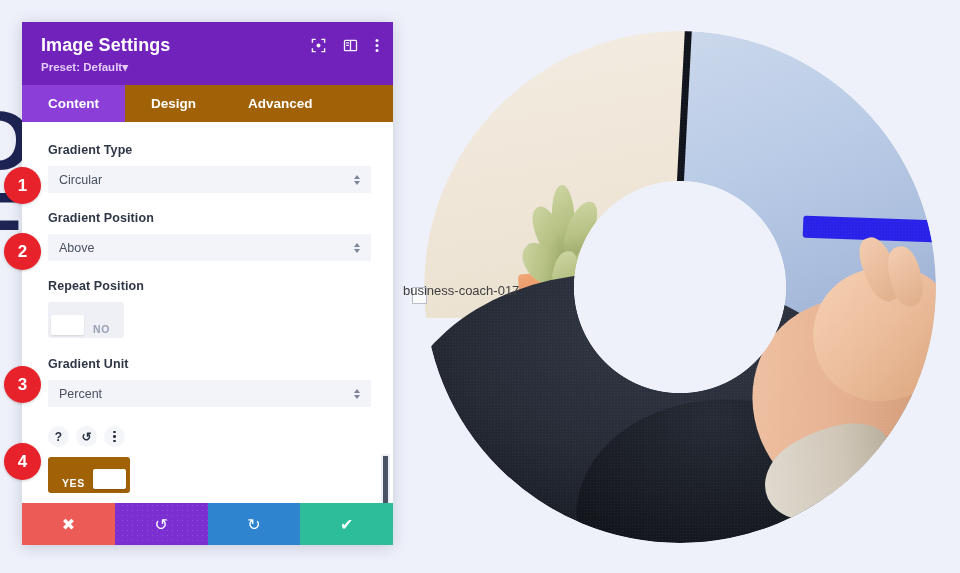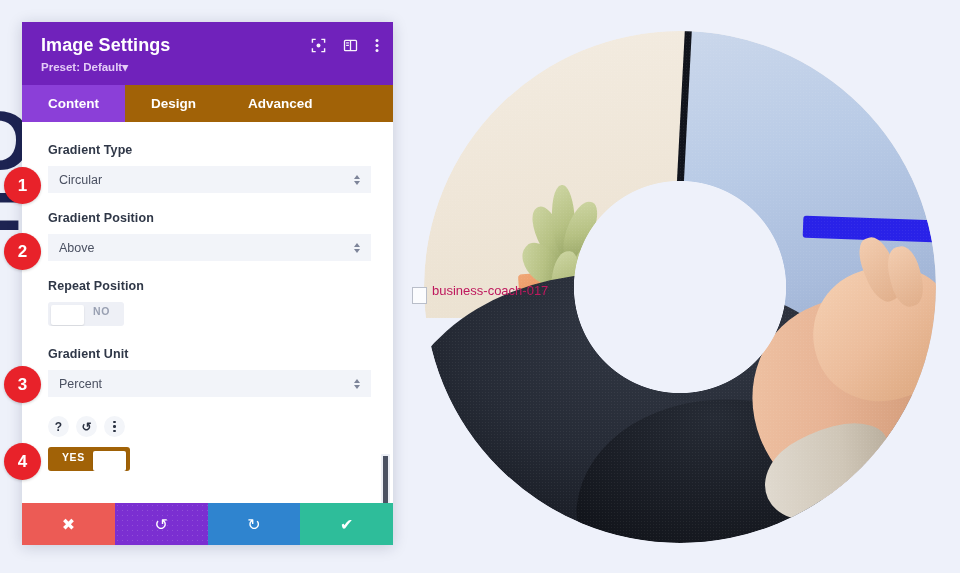--- a/index.html
+++ b/index.html
@@ -129,22 +129,22 @@
     pointer-events: none;
   }
 
   
   .alt-box {
     position: absolute; left: 412px; top: 287px;
     width: 15px; height: 17px;
     border: 1px solid #b9bec9; background: #fbfcfe;
   }
   .alt-text {
-    position: absolute; left: 432px; top: 283px;
-    font-size: 13px; color: #be185d; white-space: nowrap;
+    position: absolute; left: 403px; top: 283px;
+    font-size: 13px; color: #404040; white-space: nowrap;
   }
 
   
   .panel {
     position: absolute; left: 22px; top: 22px;
     width: 371px; height: 523px;
     background: #fff;
     box-shadow: 0 2px 14px rgba(20,25,60,.18);
     display: flex; flex-direction: column;
     overflow: hidden;
@@ -178,21 +178,21 @@
   }
   .select .caret {
     position:absolute; right: 11px; top: 50%; transform: translateY(-50%);
     display:flex; flex-direction:column; gap:2px;
   }
   .caret i { display:block; width:0;height:0; border-left:3.5px solid transparent; border-right:3.5px solid transparent; }
   .caret i.up { border-bottom: 4px solid #7d8499; }
   .caret i.dn { border-top: 4px solid #7d8499; }
 
   .toggle {
-    display:inline-flex; align-items:flex-start; height: 24px;
+    display:inline-flex; align-items:flex-end; height: 36px;
     border-radius: 3px; overflow:hidden; user-select:none;
   }
   .toggle.off { background: #eef0f6; padding: 3px; }
   .toggle.off .knob { width: 33px; height: 20px; background:#fff; border-radius:2px; box-shadow: 0 1px 2px rgba(0,0,0,.12); }
   .toggle.off .tlabel { font-size: 10.5px; font-weight:700; color:#99a0b2; padding: 0 11px 0 9px; letter-spacing:.6px; }
   .toggle.on { background: #a16207; padding: 4px; }
   .toggle.on .tlabel { font-size: 10.5px; font-weight:700; color:#fff; padding: 0 8px 0 10px; letter-spacing:.6px; }
   .toggle.on .knob { width: 33px; height: 20px; background:#fff; border-radius:2px; box-shadow: 0 1px 2px rgba(0,0,0,.18); }
 
   .row-split { display:flex; align-items:flex-start; justify-content:space-between; }

